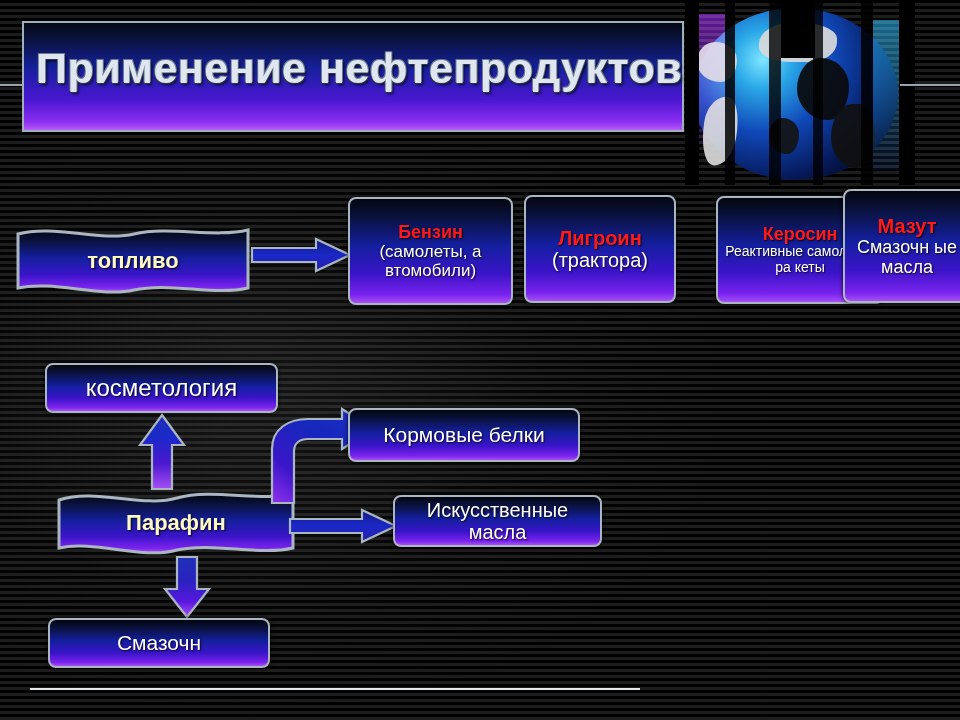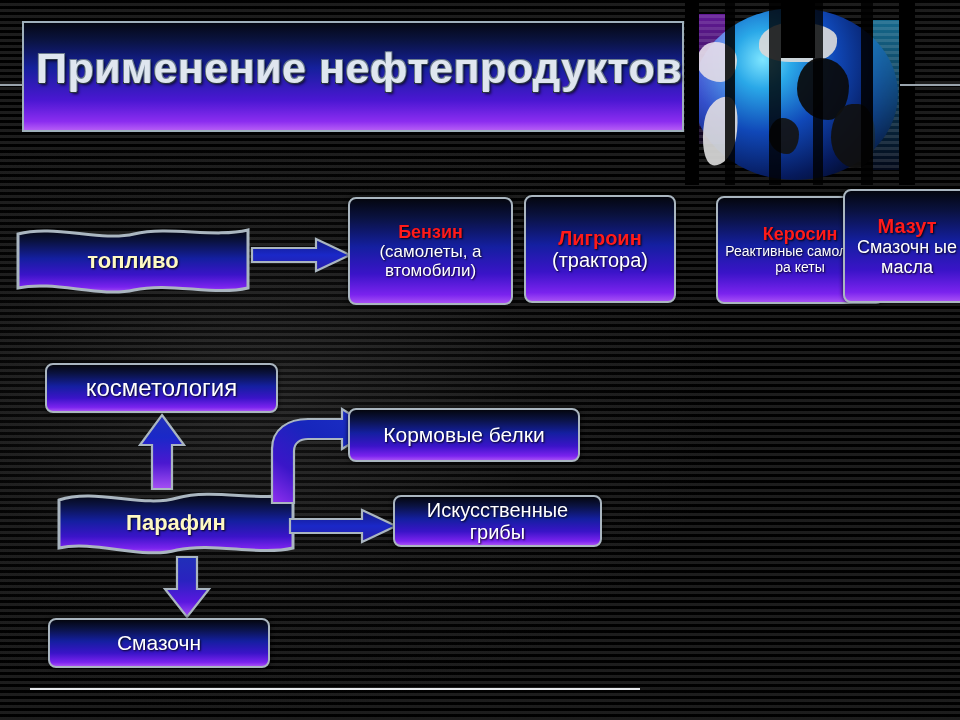--- a/index.html
+++ b/index.html
@@ -292,21 +292,21 @@
           <stop offset="0%" stop-color="#12197f"></stop>
           <stop offset="50%" stop-color="#1a28c8"></stop>
           <stop offset="100%" stop-color="#2a1ea8"></stop>
         </linearGradient>
       </defs>
       <path d="M2,11 L74,11 L74,2 L108,18 L74,34 L74,25 L2,25 Z" fill="url(#gradArrH2)" stroke="#aab6c0" stroke-width="2.2"></path>
     </svg>
   </div>
 
   <div class="node" style="left:393px; top:495px; width:209px; height:52px;">
-    <div class="t-white" style="font-size:20px;">Искусственные грибы</div>
+    <div class="t-white" style="font-size:20px;">Искусственные масла</div>
   </div>
 
   <div class="arrow" style="left:160px; top:555px; width:54px; height:64px;">
     <svg width="54" height="64" viewBox="0 0 54 64">
       <defs>
         <linearGradient id="gradArrDn" x1="0" y1="0" x2="0" y2="1">
           <stop offset="0%" stop-color="#2030b8"></stop>
           <stop offset="40%" stop-color="#2a22c0"></stop>
           <stop offset="75%" stop-color="#5a18e0"></stop>
           <stop offset="100%" stop-color="#a74ff5"></stop>

